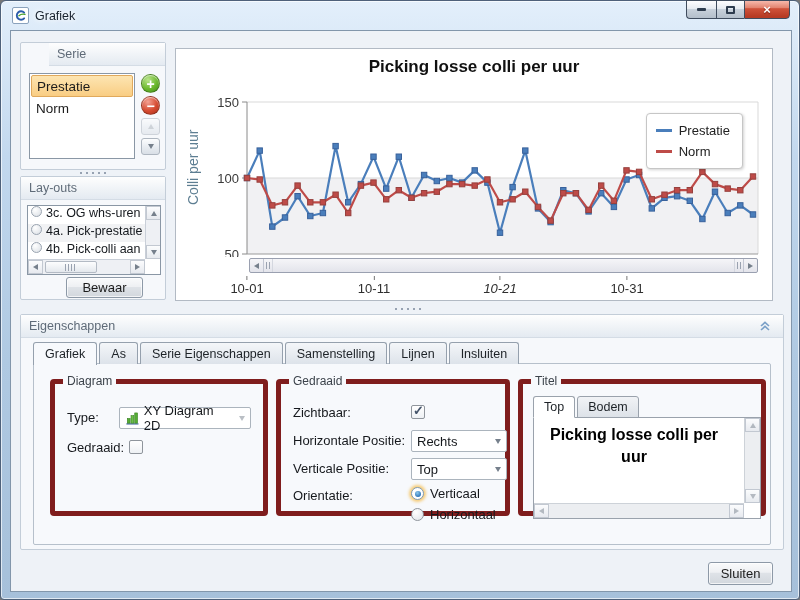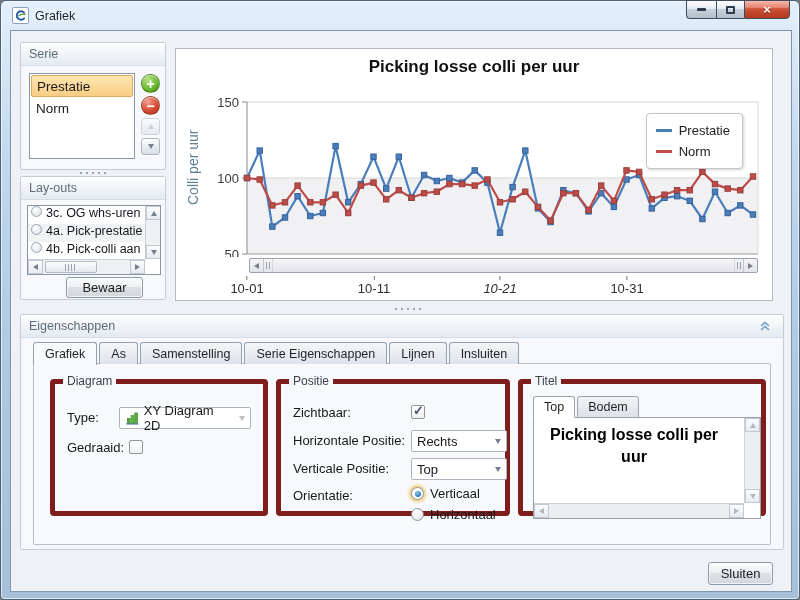--- a/index.html
+++ b/index.html
@@ -27,21 +27,21 @@
   .client{position:absolute;left:9px;top:29px;width:782px;height:562px;background:#eef2f7;border:1px solid #8296ab;}
   .panel{position:absolute;background:#f6f8fb;border:1px solid #c3cdd8;border-radius:2px;}
   .panel-head{height:23px;display:flex;align-items:center;justify-content:space-between;padding:0 8px;
     background:linear-gradient(#fefefe,#eef2f6 60%,#e4eaf1);border-bottom:1px solid #d4dce5;
     color:#5f6b78;font-size:12.5px;}
   
   .dots{position:absolute;height:4px;width:26px;cursor:row-resize;
     background:repeating-linear-gradient(90deg,#97a2b2 0 2px,transparent 2px 6px);background-size:26px 2px;
     background-position:center;background-repeat:no-repeat;}
   
-  .panel-serie{left:9px;top:11px;width:146px;height:128px;}
+  .panel-serie{left:9px;top:11px;width:146px;height:128px;padding-left:28px;}
   .listbox{position:absolute;background:#fff;border:1px solid #8a97a5;}
   .serie-list{left:8px;top:30px;width:106px;height:86px;padding:1px;}
   .serie-item{height:22px;display:flex;align-items:center;padding-left:5px;font-size:13.5px;color:#1c1c1c;}
   .serie-item.sel{background:linear-gradient(#fde5b2,#f9cd83);border:1px solid #e0a95c;border-radius:2px;}
   .side-btns{position:absolute;left:120px;top:31px;display:flex;flex-direction:column;gap:3px;}
   .round-btn{width:19px;height:19px;border-radius:50%;border:1px solid rgba(0,0,0,.25);color:#fff;
     display:flex;align-items:center;justify-content:center;font-size:14px;font-weight:bold;line-height:1;
     box-shadow:inset 0 1px 1px rgba(255,255,255,.6);}
   .round-btn.add{background:radial-gradient(circle at 35% 28%,#b9e48a,#6cb92f 55%,#3f8a12);}
   .round-btn.rem{background:radial-gradient(circle at 35% 28%,#f3a193,#d64b31 55%,#a92f18);}
@@ -383,22 +383,22 @@
         <span class="collapse-btn">
           <svg width="12" height="12" viewBox="0 0 12 12">
             <polyline points="2,6 6,2.4 10,6" fill="none" stroke="#7aa0c8" stroke-width="1.6"></polyline>
             <polyline points="2,10 6,6.4 10,10" fill="none" stroke="#7aa0c8" stroke-width="1.6"></polyline>
           </svg>
         </span>
       </div>
       <div class="tabstrip" id="props-tabs">
           <div class="tab active">Grafiek</div>
           <div class="tab">As</div>
+          <div class="tab">Serie Eigenschappen</div>
           <div class="tab">Samenstelling</div>
-          <div class="tab">Serie Eigenschappen</div>
           <div class="tab">Lijnen</div>
           <div class="tab">Insluiten</div>
         </div>
       <div class="tab-content">
 
         <fieldset class="fs-diagram">
           <legend>Diagram</legend>
           <div class="frow" style="left:12px;top:22px;">
             <span>Type:</span>
           </div>
@@ -416,21 +416,21 @@
                 <span class="tri down lite"></span>
               </span>
           </div>
           <div class="frow" style="left:12px;top:52px;">
             <span>Gedraaid:</span>
           </div>
           <span class="cb" style="position:absolute;left:74px;top:52px;"></span>
         </fieldset>
 
         <fieldset class="fs-legende">
-          <legend>Positie</legend>
+          <legend>Gedraaid</legend>
           <div class="frow" style="left:12px;top:17px;">
               <span>Zichtbaar:</span>
             </div>
           <span class="cb checked" style="position:absolute;left:130px;top:17px;"></span>
           <div class="frow" style="left:12px;top:45px;">
               <span>Horizontale Positie:</span>
             </div>
           <div class="combo" style="position:absolute;left:130px;top:42px;width:96px;">
             <span class="ctxt">
                 <span>Rechts</span>

